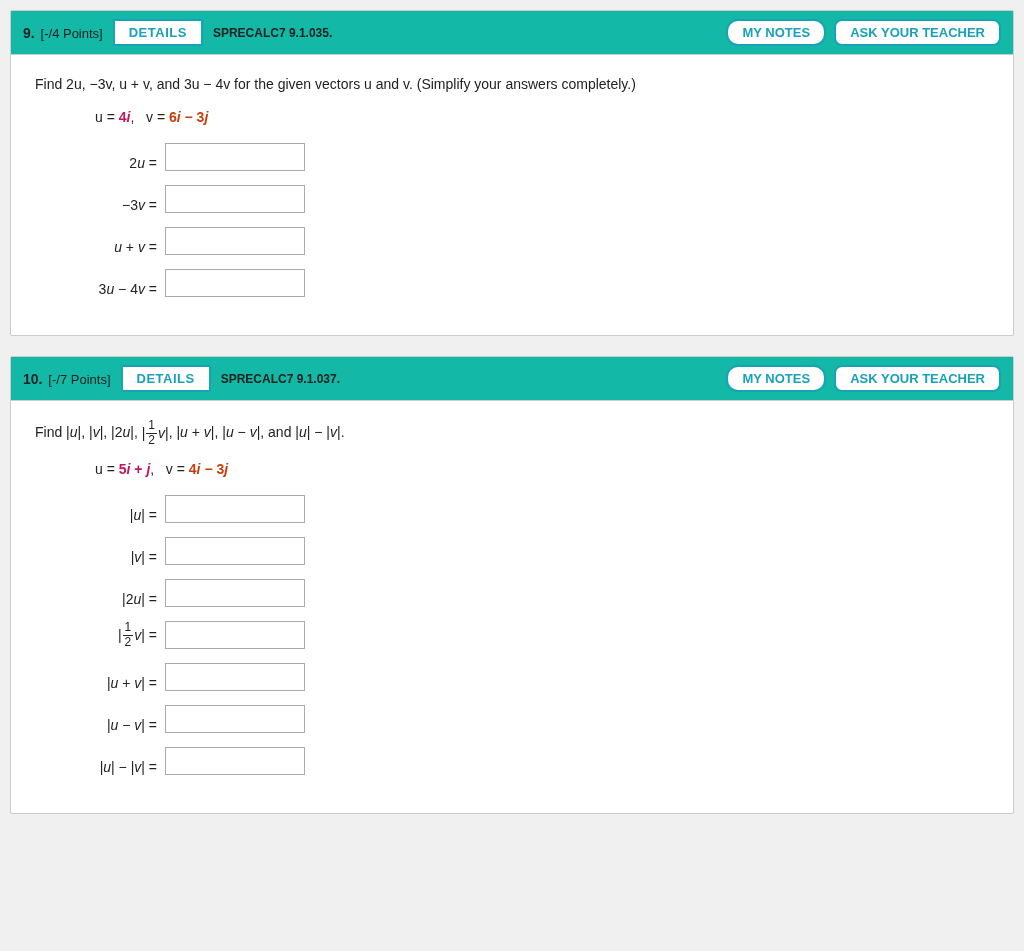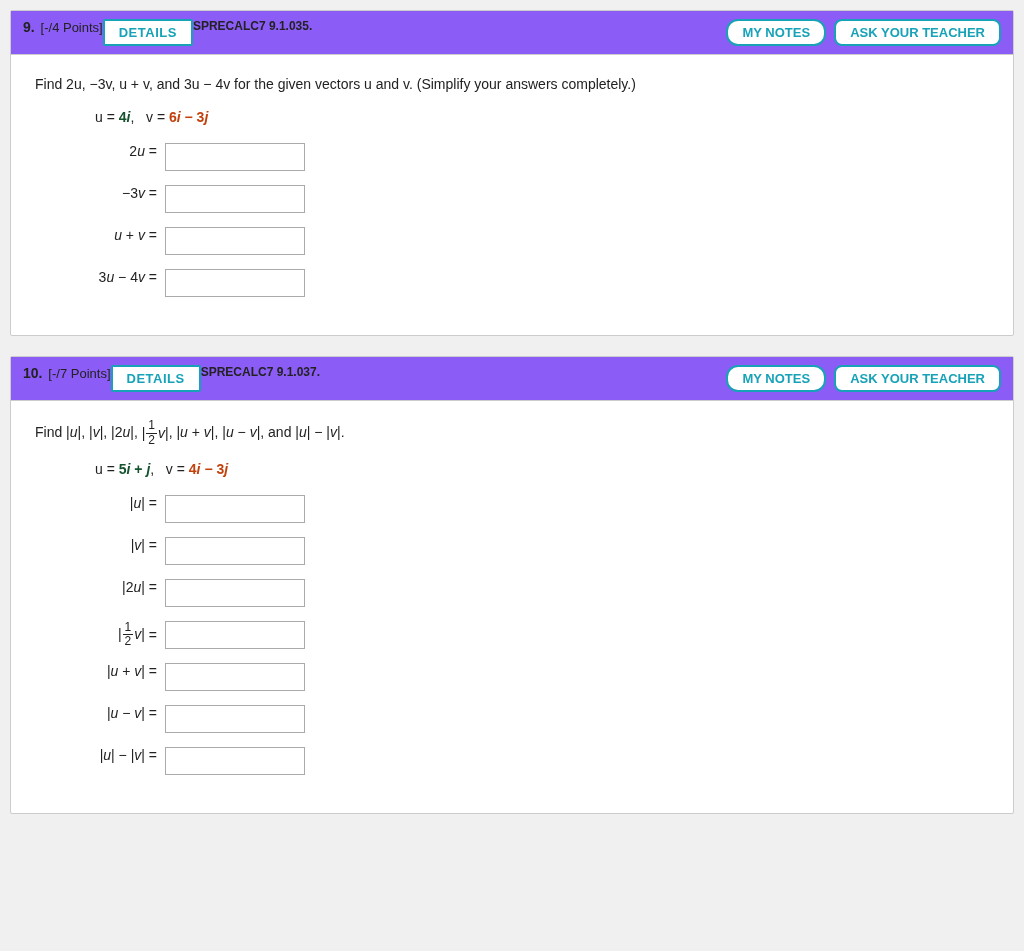--- a/index.html
+++ b/index.html
@@ -11,24 +11,25 @@
       color: #222;
     }
     .question-block {
       background: #fff;
       border: 1px solid #ccc;
       margin-bottom: 20px;
       border-radius: 2px;
     }
     .question-header {
       display: flex;
-      align-items: flex-start;
-      background: #8b5cf6;
+      align-items: center;
+      background: #14b8a6;
       border-bottom: 1px solid #ccc;
       padding: 8px 12px;
+      gap: 10px;
     }
     .question-number {
       font-weight: bold;
       font-size: 14px;
       white-space: nowrap;
     }
     .details-btn {
       border: 2px solid #17a2b8;
       color: #17a2b8;
       background: #fff;
@@ -75,25 +76,25 @@
     .problem-text {
       font-size: 14px;
       margin-bottom: 14px;
       line-height: 1.6;
     }
     .vector-def {
       font-size: 14px;
       margin-bottom: 18px;
       margin-left: 60px;
     }
-    .vector-def .red { color: #14532d; font-weight: bold; }
+    .vector-def .red { color: #be185d; font-weight: bold; }
     .vector-def .blue { color: #c2410c; font-weight: bold; }
     .input-row {
       display: flex;
-      align-items: flex-start;
+      align-items: flex-end;
       margin-bottom: 14px;
       margin-left: 40px;
     }
     .input-label {
       min-width: 90px;
       font-size: 14px;
       text-align: right;
       padding-right: 8px;
     }
     .math-input {

